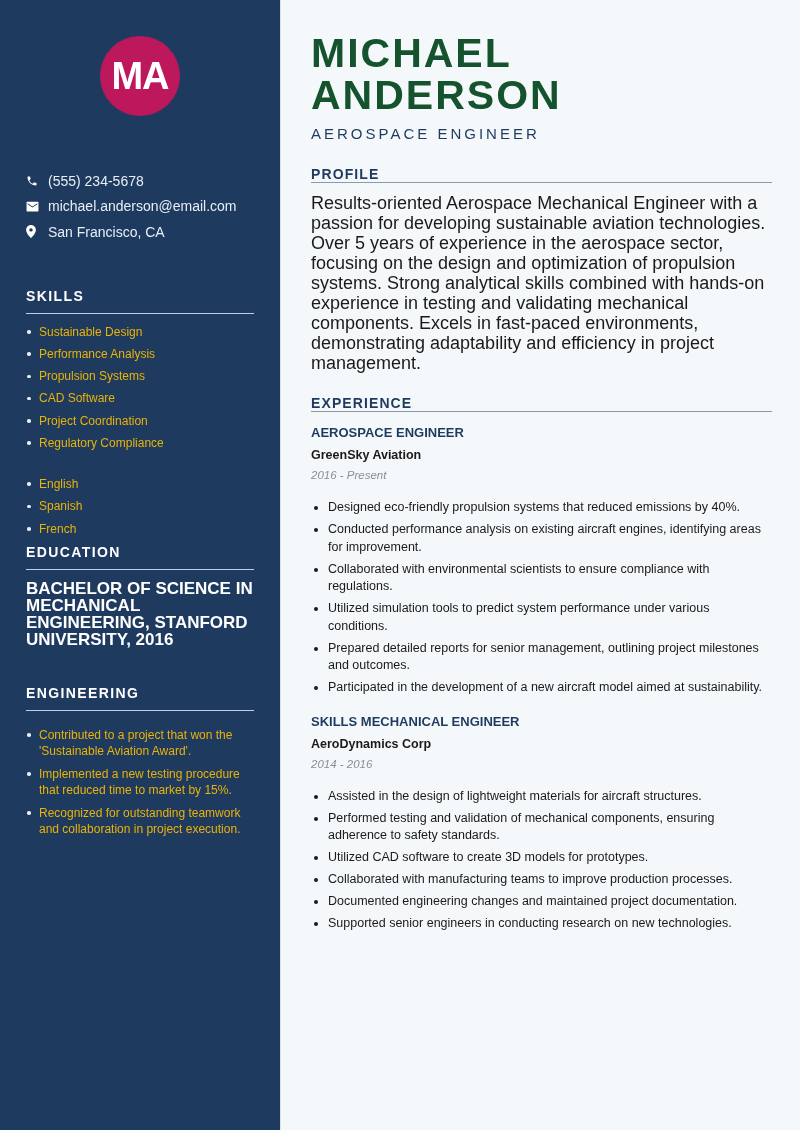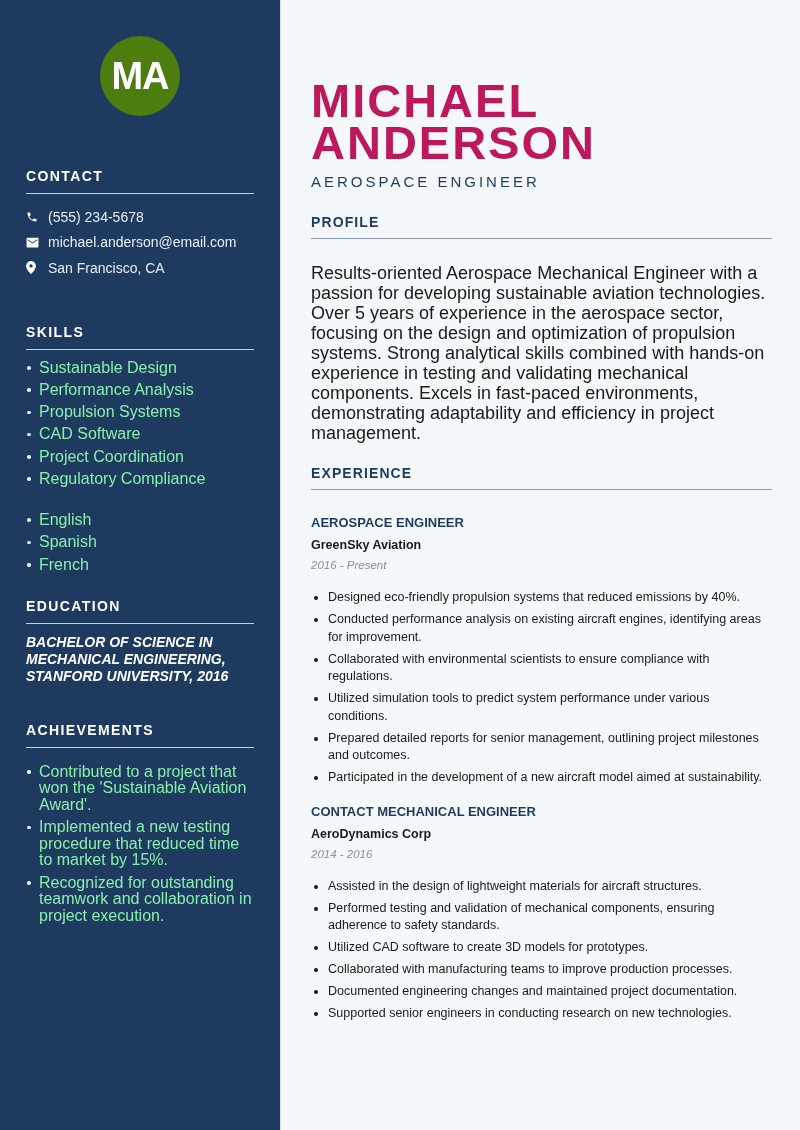--- a/index.html
+++ b/index.html
@@ -12,21 +12,21 @@
   .sidebar {
     width: 280px;
     height: 1130px;
     background: #1e3a5f;
     color: #ffffff;
     padding: 36px 26px 0 26px;
   }
   .avatar {
     width: 80px; height: 80px;
     border-radius: 50%;
-    background: #4d7c0f;
+    background: #be185d;
     margin: 0 auto;
     display: flex; align-items: center; justify-content: center;
     font-weight: bold;
     font-size: 38px;
     color: #ffffff;
     letter-spacing: -1px;
   }
   .side-section { margin-top: 52px; }
   .side-section.first { margin-top: 52px; }
   .side-title {
@@ -42,71 +42,68 @@
     font-size: 14px;
     color: #e8eef5;
     height: 25.5px;
   }
   .contact-row .ic {
     width: 22px; display: inline-flex; align-items: center;
   }
   .side-list { list-style: none; }
   .side-list li {
     position: relative;
-    font-size: 16px;
-    color: #86efac;
+    font-size: 12px;
+    color: #eab308;
     padding-left: 13px;
     line-height: 16px;
     margin-bottom: 6.3px;
   }
   .side-list li::before {
     content: "";
     position: absolute; left: 1px; top: 6.5px;
     width: 3.5px; height: 3.5px; border-radius: 50%;
     background: #e8eef5;
   }
   .side-list.ach li { line-height: 16.5px; margin-bottom: 6px; }
   .edu-text {
-    font-size: 14px;
+    font-size: 17px;
     font-weight: bold;
     line-height: 17px;
     color: #ffffff;
     margin-top: 4px;
-    font-style: italic;
   }
 
   .main {
     flex: 1;
     border-left: 1px solid #dbe3ea;
     padding: 32px 28px 0 30px;
     color: #1a1a1a;
   }
   .name {
-    font-size: 47px;
-    font-weight: bold;
-    color: #be185d;
+    font-size: 41px;
+    font-weight: bold;
+    color: #14532d;
     letter-spacing: 2px;
     line-height: 42px;
-    margin-top: 48px;
   }
   .role {
     font-size: 15px;
     letter-spacing: 3px;
     color: #1e3a5f;
     margin-top: 9px;
   }
   .main-section { margin-top: 24px; }
   .main-title {
     font-size: 14px;
     font-weight: bold;
     color: #1e3a5f;
     letter-spacing: 1.1px;
-    padding-bottom: 8px;
     border-bottom: 1.5px solid #8c9aab;
-    margin-bottom: 24px;
+    margin-bottom: 10px;
   }
   .profile-text {
     font-size: 18px;
     line-height: 20px;
     color: #1a1a1a;
   }
   .job { margin-top: 12px; }
   .job + .job { margin-top: 16px; }
   .job-title {
     font-size: 13px;
@@ -146,21 +143,20 @@
 </style>
 </head>
 <body>
 
 <aside class="sidebar">
   <div class="avatar">
     <span>MA</span>
   </div>
 
   <section class="side-section first">
-    <h3 class="side-title">CONTACT</h3>
     <div class="contact-row">
       <span class="ic">
         <svg width="12" height="12" viewBox="0 0 24 24">
             <path fill="#ffffff" d="M6.6 10.8c1.4 2.8 3.8 5.1 6.6 6.6l2.2-2.2c.3-.3.7-.4 1-.2 1.1.4 2.3.6 3.6.6.6 0 1 .4 1 1V20c0 .6-.4 1-1 1C10.6 21 3 13.4 3 4c0-.6.4-1 1-1h3.5c.6 0 1 .4 1 1 0 1.3.2 2.5.6 3.6.1.3 0 .7-.2 1L6.6 10.8z"></path>
           </svg>
       </span>
       <span>(555) 234-5678</span>
     </div>
     <div class="contact-row">
       <span class="ic">
@@ -193,27 +189,27 @@
   </section>
 
   <section class="side-section" style="margin-top:25px">
     <ul class="side-list">
       <li>English</li>
       <li>Spanish</li>
       <li>French</li>
     </ul>
   </section>
 
-  <section class="side-section" style="margin-top:25px">
+  <section class="side-section" style="margin-top:7px">
     <h3 class="side-title">EDUCATION</h3>
     <p class="edu-text">BACHELOR OF SCIENCE IN MECHANICAL ENGINEERING, STANFORD UNIVERSITY, 2016</p>
   </section>
 
   <section class="side-section" style="margin-top:37px">
-    <h3 class="side-title" style="margin-bottom:16px">ACHIEVEMENTS</h3>
+    <h3 class="side-title" style="margin-bottom:16px">ENGINEERING</h3>
     <ul class="side-list ach">
       <li>Contributed to a project that won the 'Sustainable Aviation Award'.</li>
       <li>Implemented a new testing procedure that reduced time to market by 15%.</li>
       <li>Recognized for outstanding teamwork and collaboration in project execution.</li>
     </ul>
   </section>
 </aside>
 
 <main class="main">
   <header>
@@ -237,21 +233,21 @@
         <li>Designed eco-friendly propulsion systems that reduced emissions by 40%.</li>
         <li>Conducted performance analysis on existing aircraft engines, identifying areas for improvement.</li>
         <li>Collaborated with environmental scientists to ensure compliance with regulations.</li>
         <li>Utilized simulation tools to predict system performance under various conditions.</li>
         <li>Prepared detailed reports for senior management, outlining project milestones and outcomes.</li>
         <li>Participated in the development of a new aircraft model aimed at sustainability.</li>
       </ul>
     </div>
 
     <div class="job">
-      <div class="job-title">CONTACT MECHANICAL ENGINEER</div>
+      <div class="job-title">SKILLS MECHANICAL ENGINEER</div>
       <div class="job-company">AeroDynamics Corp</div>
       <div class="job-dates">2014 - 2016</div>
       <ul class="job-bullets">
         <li>Assisted in the design of lightweight materials for aircraft structures.</li>
         <li>Performed testing and validation of mechanical components, ensuring adherence to safety standards.</li>
         <li>Utilized CAD software to create 3D models for prototypes.</li>
         <li>Collaborated with manufacturing teams to improve production processes.</li>
         <li>Documented engineering changes and maintained project documentation.</li>
         <li>Supported senior engineers in conducting research on new technologies.</li>
       </ul>

